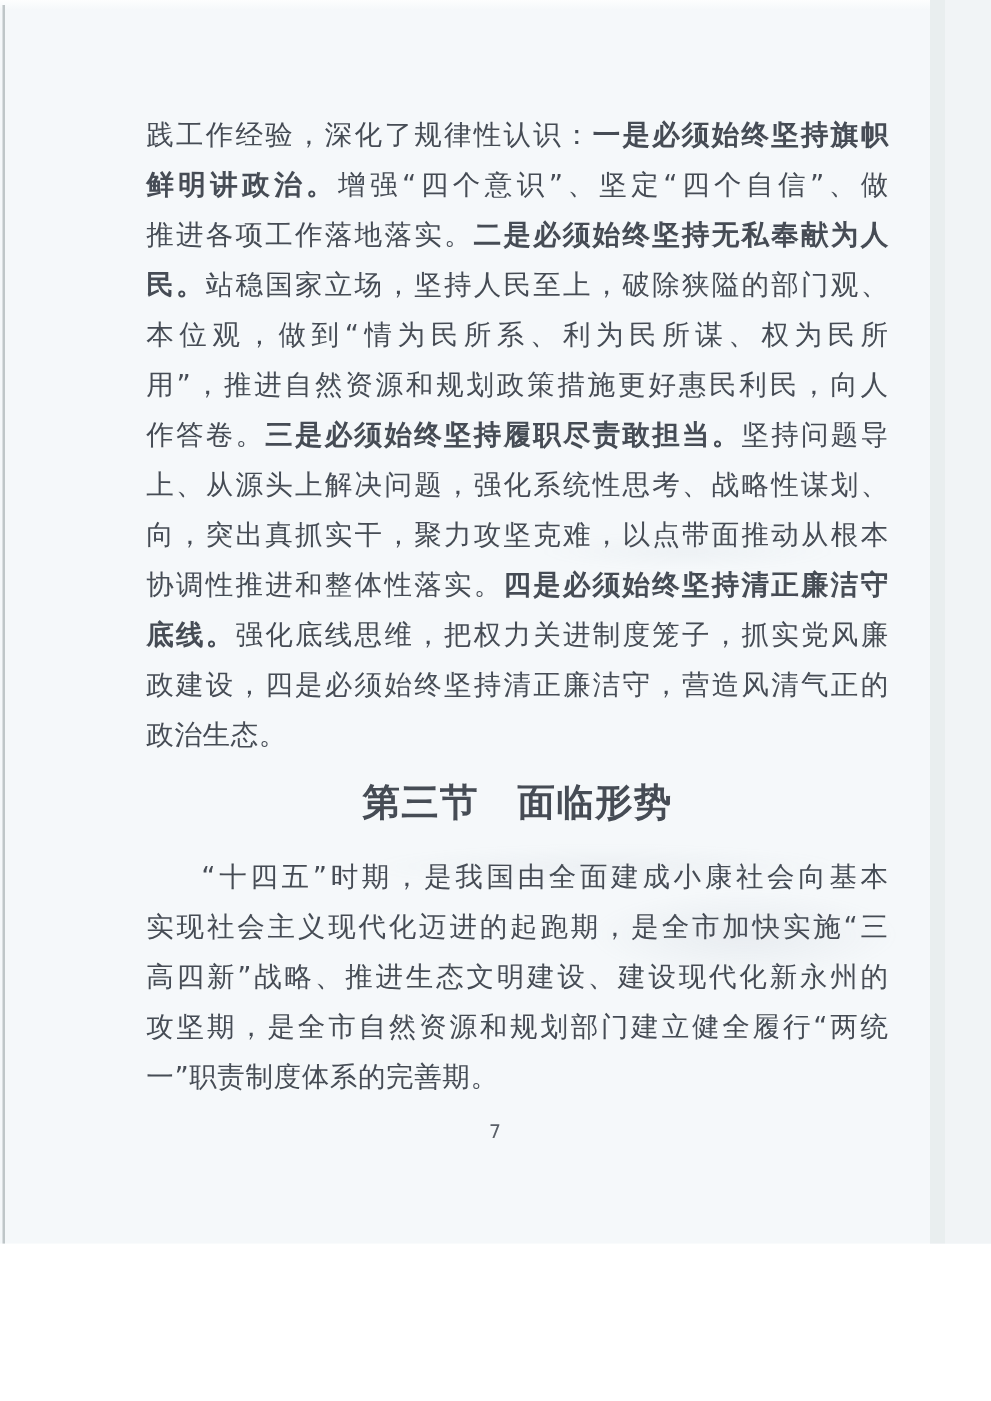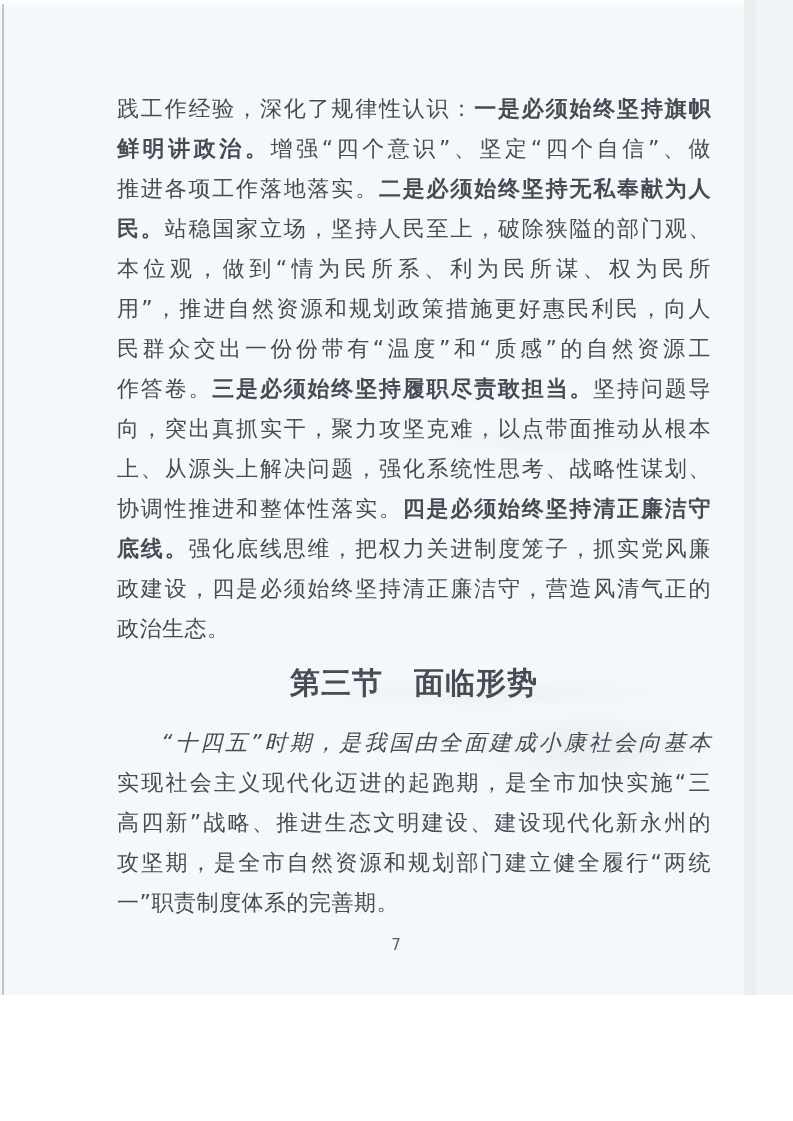--- a/index.html
+++ b/index.html
@@ -82,21 +82,20 @@
     white-space: nowrap;
     text-align: justify;
     text-align-last: justify;
     text-justify: inter-character;
   }
   .line.last {
     text-align-last: left;
   }
   .line.indent {
     text-indent: 2em;
-    font-style: italic;
   }
   .line .b {
     font-weight: bold;
   }
   .section-heading {
     margin-top: 14px;
     height: 40px;
     line-height: 40px;
     font-size: 30px;
     font-weight: bold;
@@ -131,24 +130,23 @@
 
   <div class="content">
 
     <div class="para1">
       <div class="line"><span>践工作经验，深化了规律性认识：</span><span class="b">一是必须始终坚持旗帜</span></div>
       <div class="line"><span class="b">鲜明讲政治。</span><span>增强“四个意识”、坚定“四个自信”、做</span></div>
       <div class="line"><span>推进各项工作落地落实。</span><span class="b">二是必须始终坚持无私奉献为人</span></div>
       <div class="line"><span class="b">民。</span><span>站稳国家立场，坚持人民至上，破除狭隘的部门观、</span></div>
       <div class="line"><span>本位观，做到“情为民所系、利为民所谋、权为民所</span></div>
       <div class="line"><span>用”，推进自然资源和规划政策措施更好惠民利民，向人</span></div>
-      <div class="line"><span>民群众交出一份份带有“温度”和“质感”的自然资源工</span></div>
       <div class="line"><span>作答卷。</span><span class="b">三是必须始终坚持履职尽责敢担当。</span><span>坚持问题导</span></div>
+      <div class="line"><span>上、从源头上解决问题，强化系统性思考、战略性谋划、</span></div>
       <div class="line"><span>向，突出真抓实干，聚力攻坚克难，以点带面推动从根本</span></div>
-      <div class="line"><span>上、从源头上解决问题，强化系统性思考、战略性谋划、</span></div>
       <div class="line"><span>协调性推进和整体性落实。</span><span class="b">四是必须始终坚持清正廉洁守</span></div>
       <div class="line"><span class="b">底线。</span><span>强化底线思维，把权力关进制度笼子，抓实党风廉</span></div>
       <div class="line"><span>政建设，四是必须始终坚持清正廉洁守，营造风清气正的</span></div>
       <div class="line last"><span>政治生态。</span></div>
     </div>
 
     <div class="section-heading">第三节　面临形势</div>
 
     <div class="para2">
       <div class="line indent"><span>“十四五”时期，是我国由全面建成小康社会向基本</span></div>

